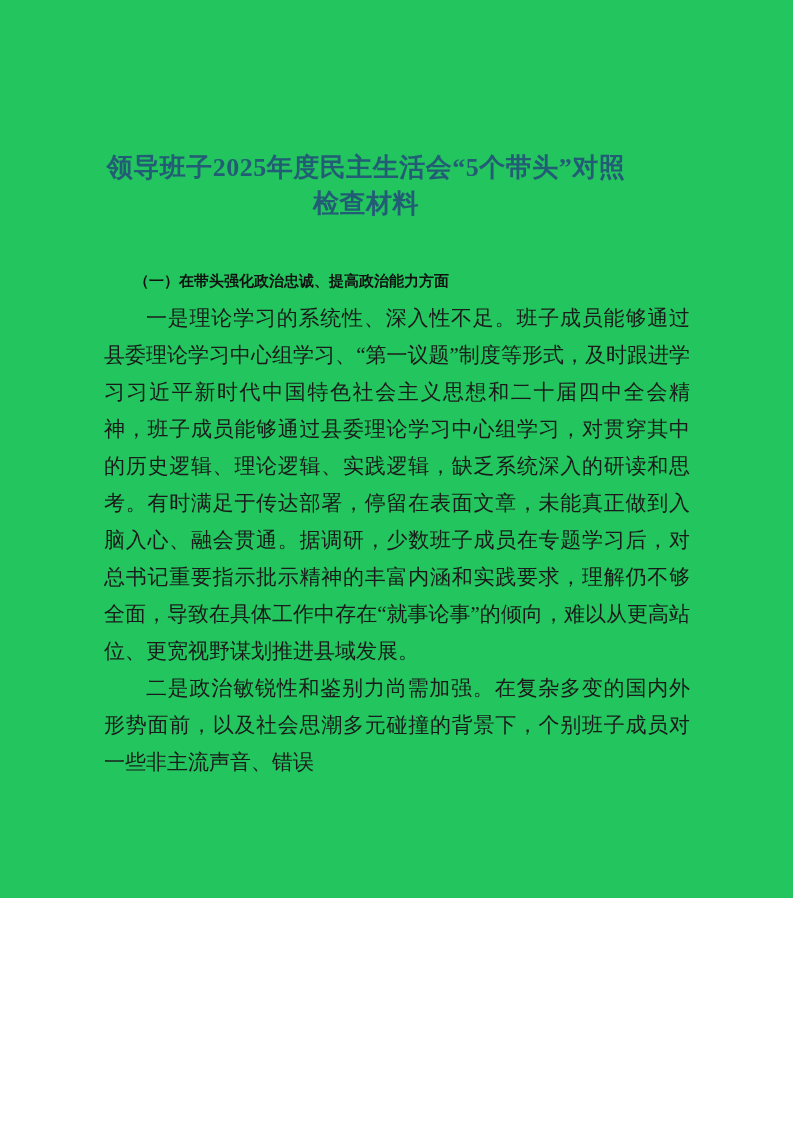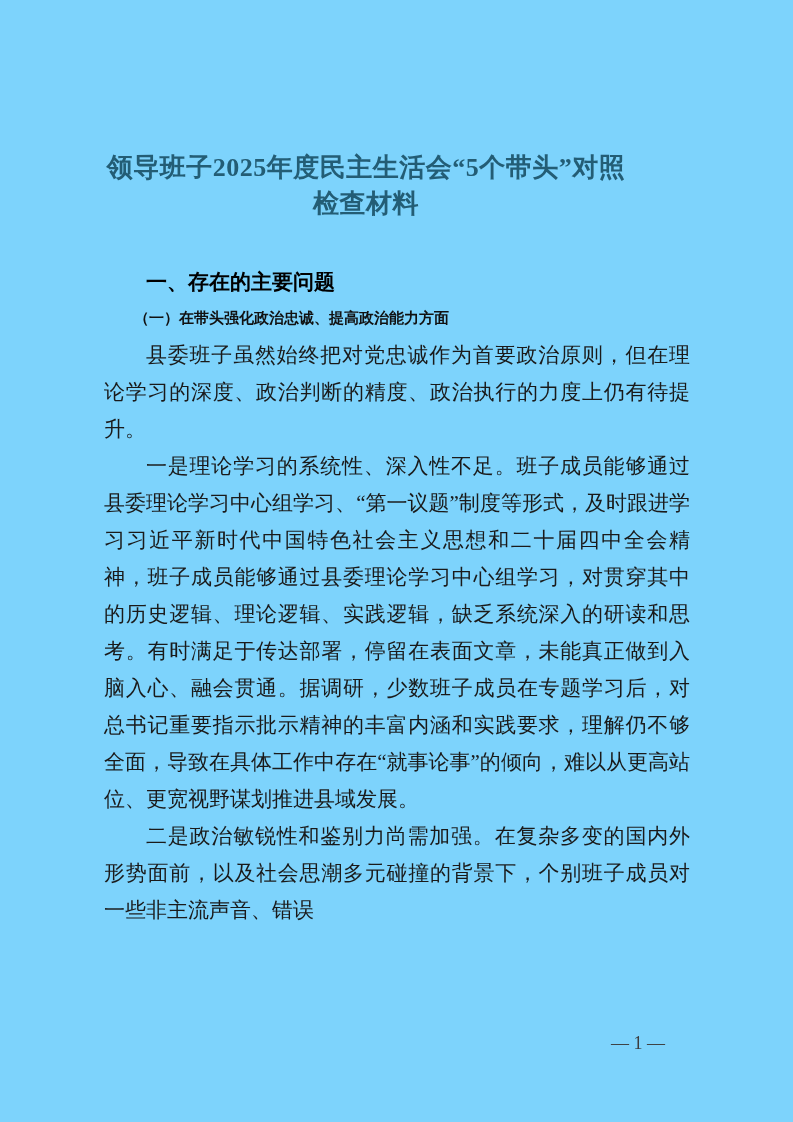--- a/index.html
+++ b/index.html
@@ -3,22 +3,22 @@
 <meta charset="utf-8">
 <style>
   html, body {
     margin: 0;
     padding: 0;
     background: #ffffff;
   }
   .page {
     position: relative;
     width: 793px;
-    height: 1122px;
-    background: #7dd3fc;
+    height: 898px;
+    background: #22c55e;
     overflow: hidden;
     font-family: "Liberation Serif", "DejaVu Serif", serif;
     color: #1a1a1a;
   }
   .content {
     position: absolute;
     left: 104px;
     top: 150px;
     width: 586px;
   }
@@ -73,25 +73,23 @@
 </style>
 </head>
 <body>
 
 <div class="page">
   <div class="content">
 
     <h1 class="doc-title">领导班子2025年度民主生活会“5个带头”对照检查材料</h1>
 
 
-    <p class="heading1">一、存在的主要问题</p>
 
     <p class="heading2">（一）在带头强化政治忠诚、提高政治能力方面</p>
 
-    <p class="para">县委班子虽然始终把对党忠诚作为首要政治原则，但在理论学习的深度、政治判断的精度、政治执行的力度上仍有待提升。</p>
 
     <p class="para">一是理论学习的系统性、深入性不足。班子成员能够通过县委理论学习中心组学习、“第一议题”制度等形式，及时跟进学习习近平新时代中国特色社会主义思想和二十届四中全会精神，班子成员能够通过县委理论学习中心组学习，对贯穿其中的历史逻辑、理论逻辑、实践逻辑，缺乏系统深入的研读和思考。有时满足于传达部署，停留在表面文章，未能真正做到入脑入心、融会贯通。据调研，少数班子成员在专题学习后，对总书记重要指示批示精神的丰富内涵和实践要求，理解仍不够全面，导致在具体工作中存在“就事论事”的倾向，难以从更高站位、更宽视野谋划推进县域发展。</p>
 
     <p class="para">二是政治敏锐性和鉴别力尚需加强。在复杂多变的国内外形势面前，以及社会思潮多元碰撞的背景下，个别班子成员对一些非主流声音、错误</p>
 
   </div>
 
   <div class="footer-pagenum">— 1 —</div>
 </div>
 

